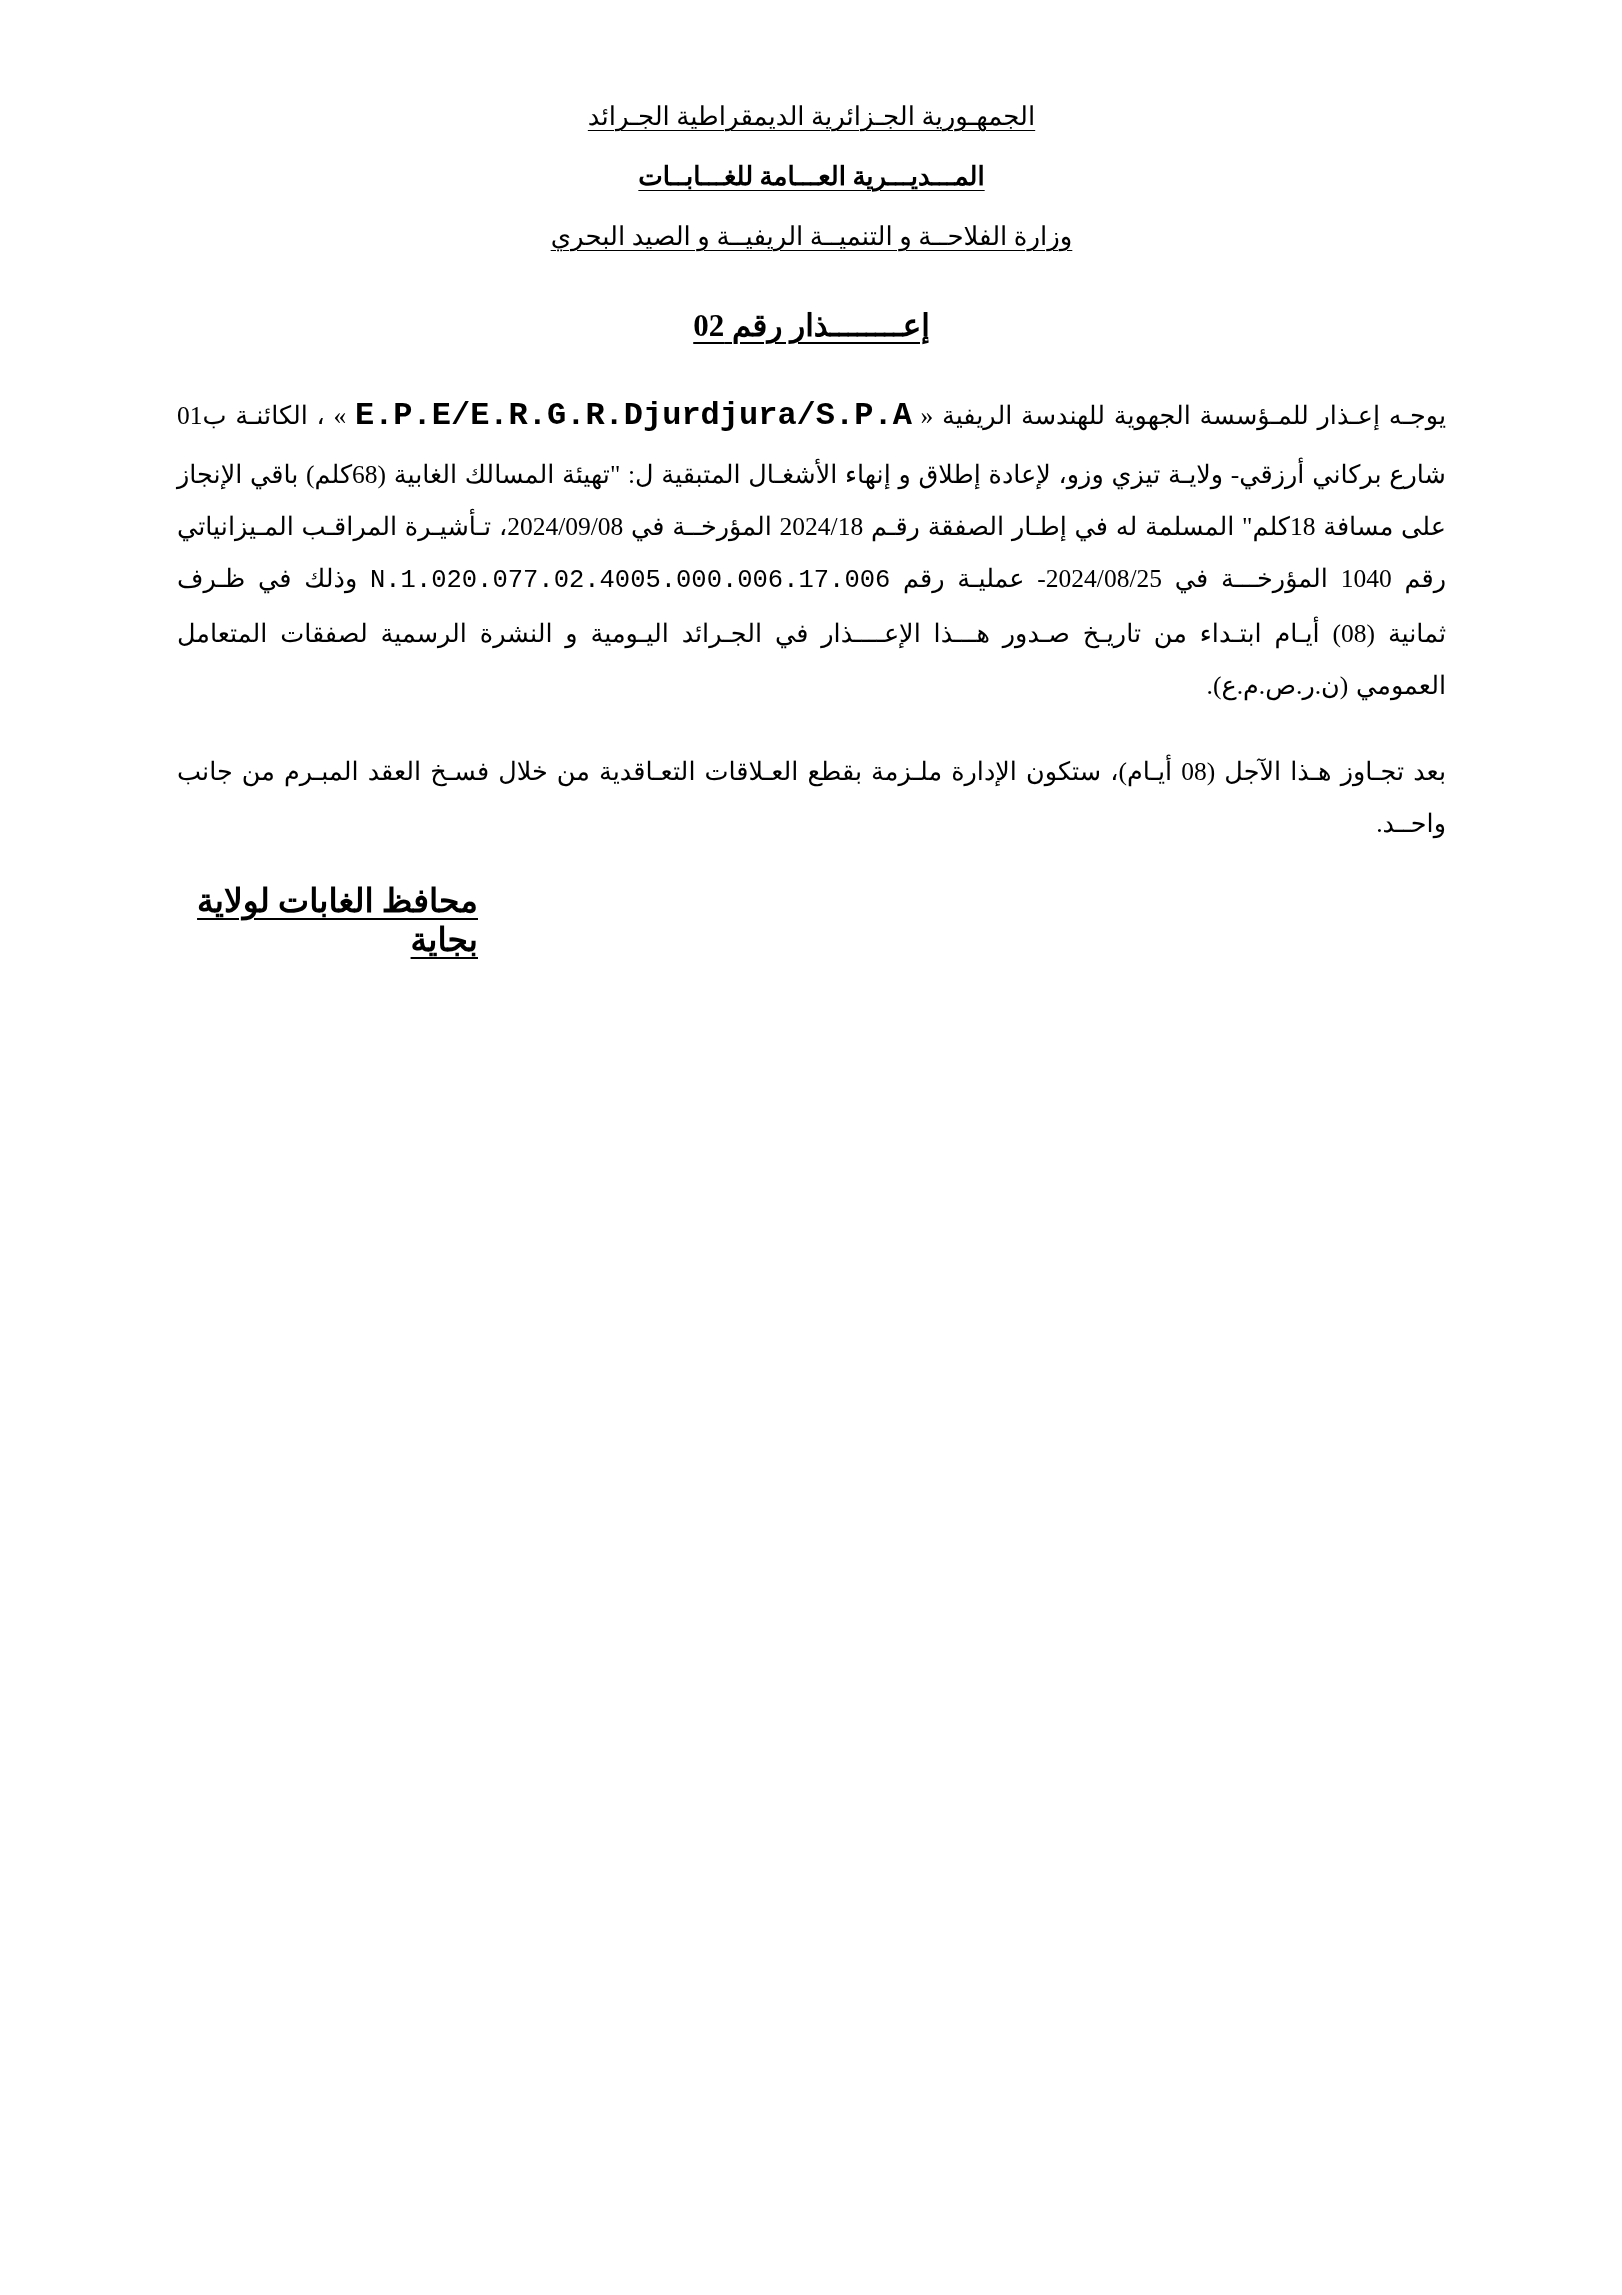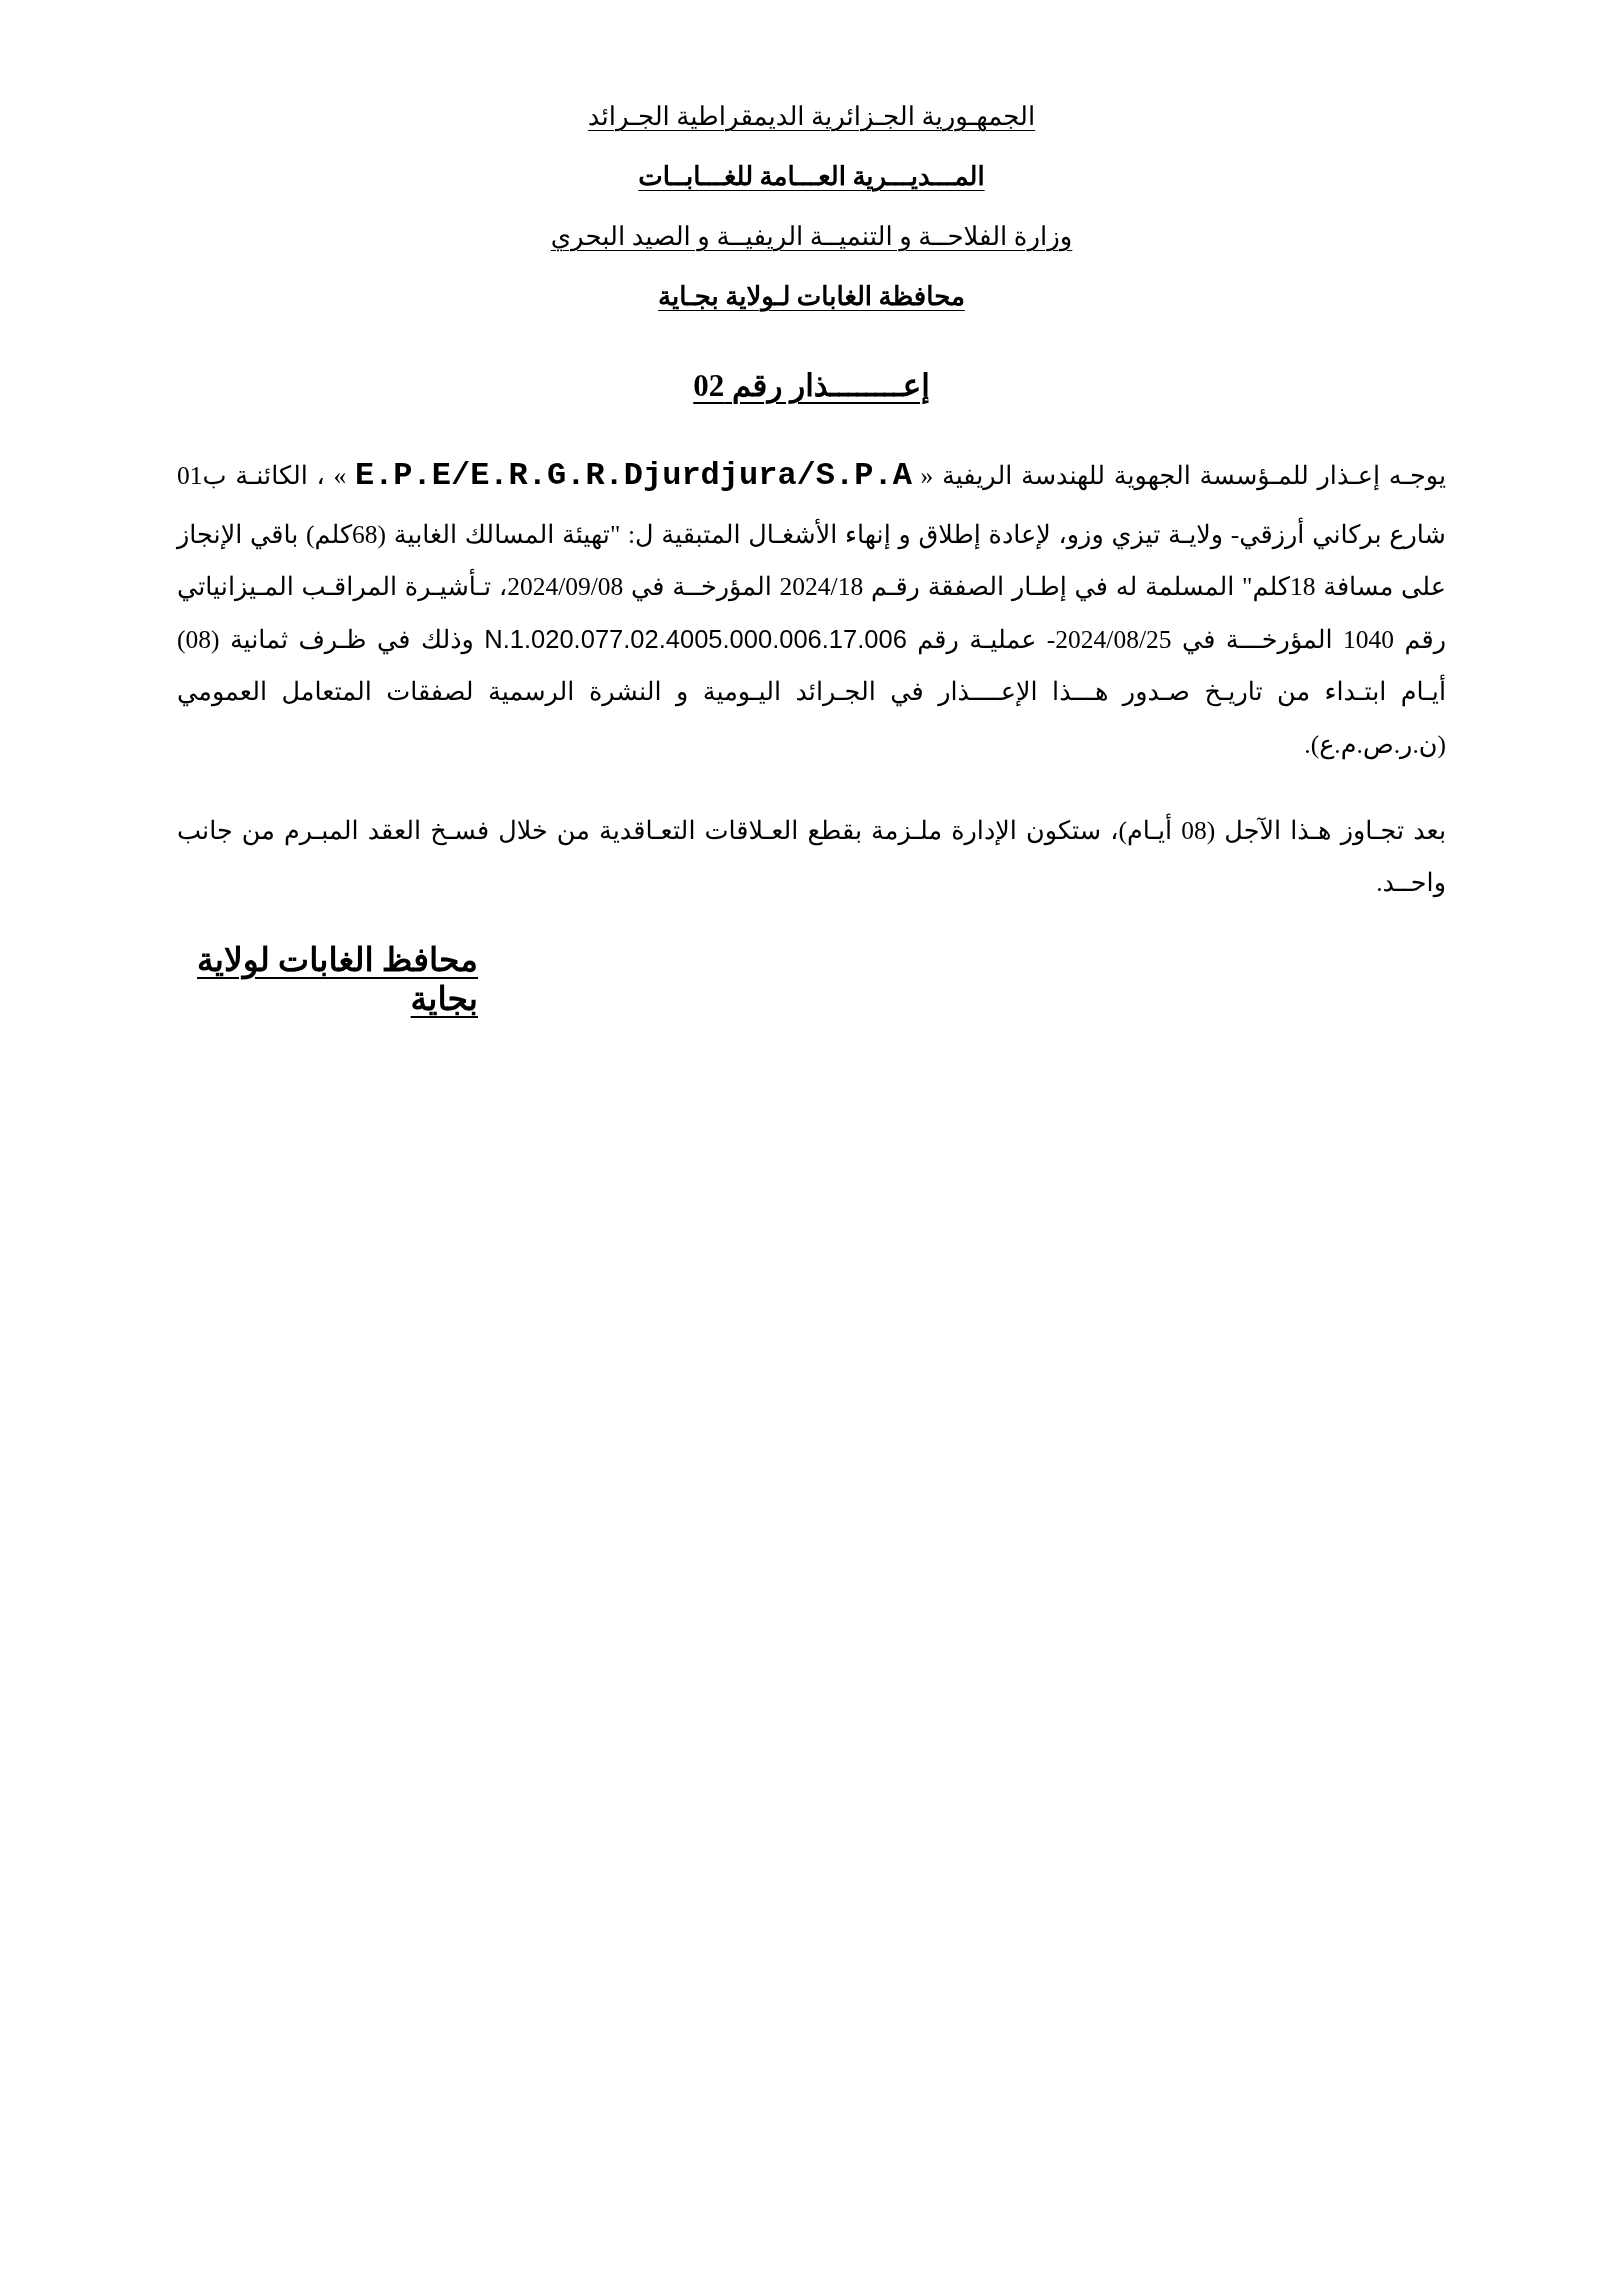--- a/index.html
+++ b/index.html
@@ -82,21 +82,21 @@
   .ltr {
     direction: ltr;
     unicode-bidi: isolate;
     font-family: Liberation Mono, monospace;
     font-weight: 700;
     font-size: 32px;
   }
   .num {
     direction: ltr;
     unicode-bidi: isolate;
-    font-family: Liberation Sans, sans-serif;
+    font-family: Liberation Mono, monospace;
   }
 
   
   .signature {
     margin: 22px 968px 0 0;
     font-size: 33px;
     font-weight: 700;
     text-decoration: underline;
     text-underline-offset: 5.9px;
     text-decoration-thickness: 1.6px;
@@ -105,21 +105,20 @@
 </style>
 </head>
 <body>
 
 <div class="page">
 
   <div class="header">
     <span class="hline u h1">الجمهـورية  الجـزائرية الديمقراطية الجـرائد</span>
     <span class="hline u h3">المـــديـــرية العـــامة للغـــابــات</span>
     <span class="hline u h2">وزارة الفلاحــة و التنميــة الريفيــة و الصيد البحري</span>
-    <span class="hline u h4">محافظة الغابات لـولاية بجـاية</span>
   </div>
 
   <div class="doc-title">إعــــــــذار رقم 02</div>
 
   <div class="body-wrap">
 
     <p class="para"><span>يوجـه إعـذار للمـؤسسة الجهوية للهندسة الريفية « </span><span class="ltr">E.P.E/E.R.G.R.Djurdjura/S.P.A</span><span> » ، الكائنـة ب01  شارع بركاني  أرزقي- ولايـة تيزي وزو، لإعادة إطلاق و إنهاء الأشغـال المتبقية ل: "تهيئة المسالك الغابية (68كلم) باقي الإنجاز على مسافة 18كلم" المسلمة له في إطـار الصفقة رقـم 2024/18 المؤرخــة في 2024/09/08، تـأشيـرة المراقـب المـيزانياتي رقم 1040 المؤرخـــة في 2024/08/25- عمليـة رقم </span><span class="num">N.1.020.077.02.4005.000.006.17.006</span><span> وذلك في ظـرف ثمانية (08) أيـام ابتـداء من تاريـخ صـدور هـــذا الإعــــذار في الجـرائد اليـومية و النشرة الرسمية لصفقات المتعامل العمومي (ن.ر.ص.م.ع).</span></p>
 
     <p class="para second">بعد تجـاوز هـذا الآجل (08 أيـام)، ستكون الإدارة ملـزمة بقطع العـلاقات التعـاقدية من خلال فسـخ العقد المبـرم من جانب واحــد.</p>
 

